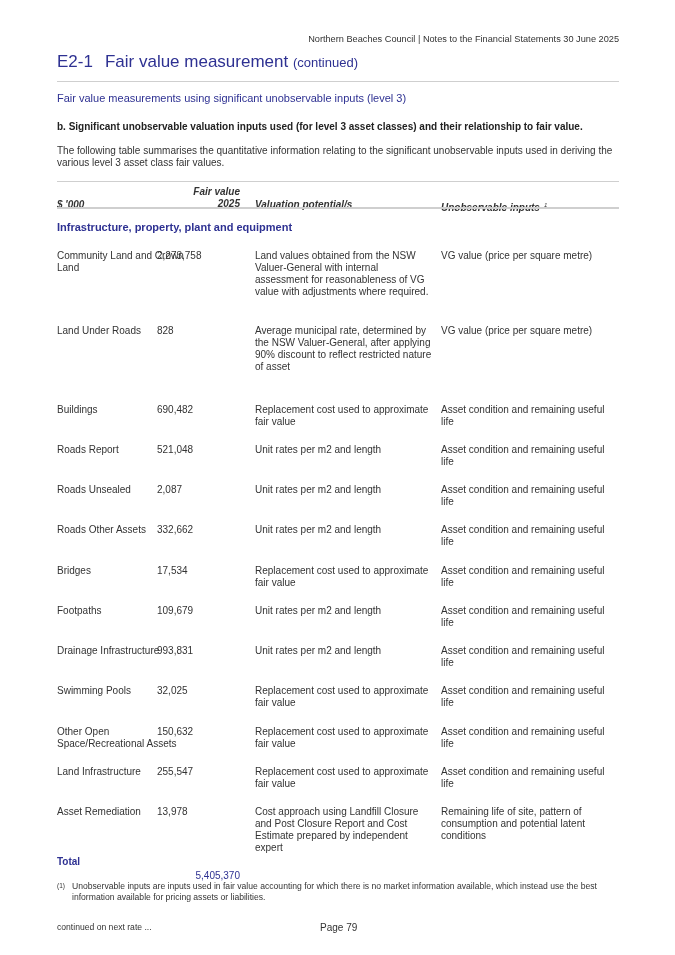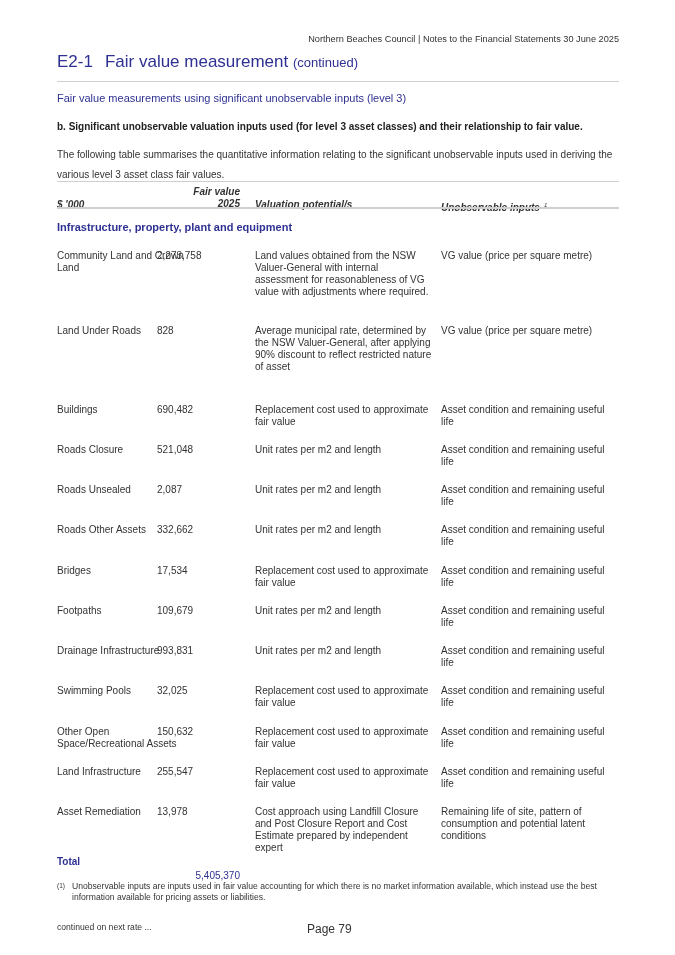--- a/index.html
+++ b/index.html
@@ -5,21 +5,21 @@
   html, body { margin: 0; padding: 0; background: #ffffff; }
   body { width: 675px; height: 955px; position: relative; font-family: "Liberation Sans", sans-serif; color: #333333; overflow: hidden; }
   .page { position: absolute; left: 57px; top: 0; width: 562px; }
   .running-header { position: absolute; left: 0; top: 34px; width: 562px; text-align: right; font-size: 9.2px; color: #333; }
   .section-title { position: absolute; left: 0; top: 52px; font-size: 17px; color: #2e3192; white-space: nowrap; }
   .section-title .num { margin-right: 12px; }
   .section-title .cont { font-size: 13px; }
   .hr-top { position: absolute; left: 0; top: 81px; width: 562px; height: 1px; background: #cfcfcf; }
   .subsection-title { position: absolute; left: 0; top: 92px; font-size: 11px; color: #2e3192; white-space: nowrap; }
   .note-heading { position: absolute; left: 0; top: 121px; font-size: 10px; font-weight: bold; color: #222; white-space: nowrap; }
-  .intro { position: absolute; left: 0; top: 145px; width: 560px; font-size: 10px; line-height: 20px; color: #333; }
+  .intro { position: absolute; left: 0; top: 145px; width: 560px; font-size: 10px; line-height: 12px; color: #333; }
   .tbl-top-rule { position: absolute; left: 0; top: 181px; width: 562px; height: 1px; background: #cfcfcf; }
   .th { position: absolute; font-size: 10px; font-weight: bold; font-style: italic; color: #333; line-height: 12px; }
   .th-unit { left: 0; top: 199px; }
   .th-fv { left: 100px; width: 83px; top: 186px; text-align: right; }
   .th-vt { left: 198px; top: 199px; }
   .th-ui { left: 384px; top: 199px; }
   .th-ui sup { font-size: 6px; font-weight: normal; margin-left: 4px; vertical-align: 4px; }
   .tbl-head-rule { position: absolute; left: 0; top: 207px; width: 562px; height: 2px; background: #cfcfcf; }
   .group-title { position: absolute; left: 0; top: 221px; font-size: 11px; font-weight: bold; color: #2e3192; white-space: nowrap; }
   .row { position: absolute; left: 0; width: 562px; font-size: 10px; line-height: 12px; color: #333; }
@@ -27,21 +27,21 @@
   .row .c-val { position: absolute; left: 100px; width: 83px; text-align: left; }
   .row .c-tech { position: absolute; left: 198px; width: 178px; }
   .row .c-input { position: absolute; left: 384px; width: 178px; }
   .total { position: absolute; left: 0; top: 856px; width: 562px; font-size: 10px; line-height: 12px; color: #2e3192; }
   .total .c-name { position: absolute; left: 0; font-weight: bold; }
   .total .c-val { position: absolute; left: 100px; width: 83px; text-align: right; margin-top: 14px; }
   .footnote { position: absolute; left: 0; top: 881px; width: 562px; font-size: 8.6px; line-height: 11px; color: #333; }
   .footnote .mark { position: absolute; left: 0; top: -1px; font-size: 6.5px; }
   .footnote .text { position: absolute; left: 15px; width: 545px; }
   .footer-left { position: absolute; left: 0; top: 922px; font-size: 8.6px; color: #333; }
-  .footer-center { position: absolute; left: 250px; top: 922px; font-size: 12px; color: #333; }
+  .footer-center { position: absolute; left: 263px; top: 922px; font-size: 10px; color: #333; }
 </style>
 </head>
 <body>
 
 <div class="page">
   <div class="running-header">Northern Beaches Council | Notes to the Financial Statements 30 June 2025</div>
 
   <div class="section-title">
     <span class="num">E2-1</span><span>Fair value measurement</span>
     <span class="cont">(continued)</span>
@@ -77,21 +77,21 @@
         <div class="c-tech">Average municipal rate, determined by the NSW Valuer-General, after applying 90% discount to reflect restricted nature of asset</div>
         <div class="c-input">VG value (price per square metre)</div>
       </div>
       <div class="row" style="top: 404px;">
         <div class="c-name">Buildings</div>
         <div class="c-val">690,482</div>
         <div class="c-tech">Replacement cost used to approximate fair value</div>
         <div class="c-input">Asset condition and remaining useful life</div>
       </div>
       <div class="row" style="top: 444px;">
-        <div class="c-name">Roads Closure</div>
+        <div class="c-name">Roads Report</div>
         <div class="c-val">521,048</div>
         <div class="c-tech">Unit rates per m2 and length</div>
         <div class="c-input">Asset condition and remaining useful life</div>
       </div>
       <div class="row" style="top: 484px;">
         <div class="c-name">Roads Unsealed</div>
         <div class="c-val">2,087</div>
         <div class="c-tech">Unit rates per m2 and length</div>
         <div class="c-input">Asset condition and remaining useful life</div>
       </div>

